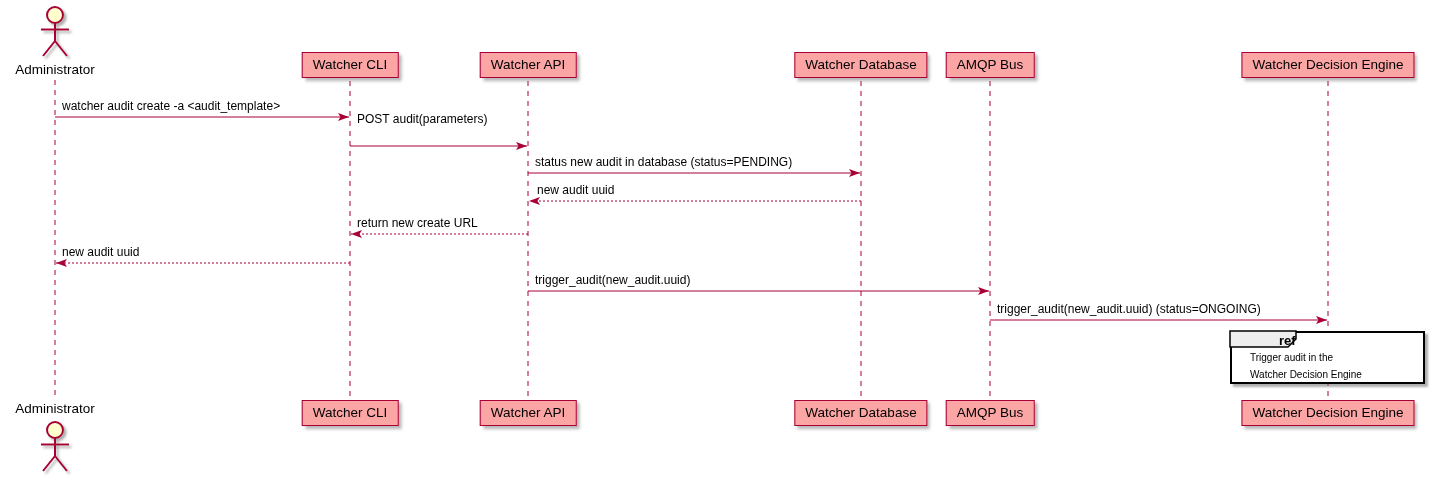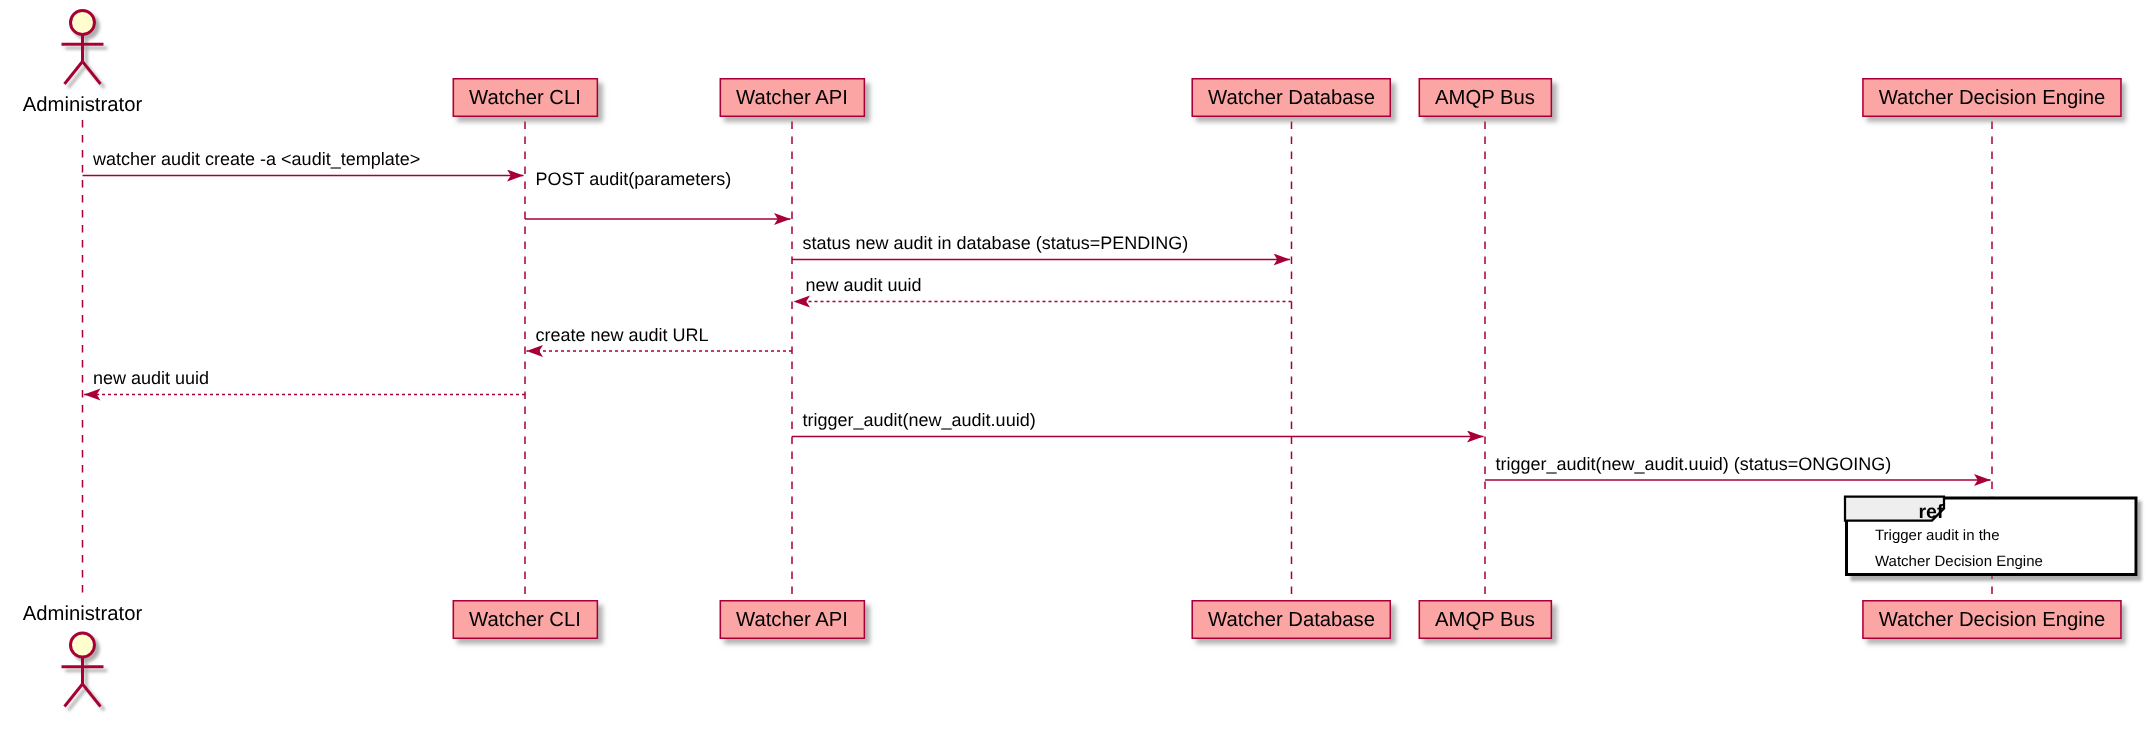--- a/index.html
+++ b/index.html
@@ -125,21 +125,21 @@
   <div class="pbox" style="left:350px;  top:400px;">Watcher CLI</div>
   <div class="pbox" style="left:528px;  top:400px;">Watcher API</div>
   <div class="pbox" style="left:861px;  top:400px;">Watcher Database</div>
   <div class="pbox" style="left:990px;  top:400px;">AMQP Bus</div>
   <div class="pbox" style="left:1328px; top:400px;">Watcher Decision Engine</div>
 
   <div class="msg-label" style="left:62px;  top:99px;">watcher audit create -a &lt;audit_template&gt;</div>
   <div class="msg-label" style="left:357px; top:112px;">POST audit(parameters)</div>
   <div class="msg-label" style="left:535px; top:155px;">status new audit in database (status=PENDING)</div>
   <div class="msg-label" style="left:537px; top:183px;">new audit uuid</div>
-  <div class="msg-label" style="left:357px; top:216px;">create new audit URL</div>
+  <div class="msg-label" style="left:357px; top:216px;">return new create URL</div>
   <div class="msg-label" style="left:62px;  top:245px;">new audit uuid</div>
   <div class="msg-label" style="left:997px; top:302px;">trigger_audit(new_audit.uuid) (status=ONGOING)</div>
   <div class="msg-label" style="left:535px; top:273px;">trigger_audit(new_audit.uuid)</div>
 
   <div class="refbox"></div>
   <div class="ref-keyword">ref</div>
   <div class="ref-line" style="top:350px;">Trigger audit in the</div>
   <div class="ref-line" style="top:367px;">Watcher Decision Engine</div>
 
   <svg class="layer over" viewBox="0 0 1434 486">

